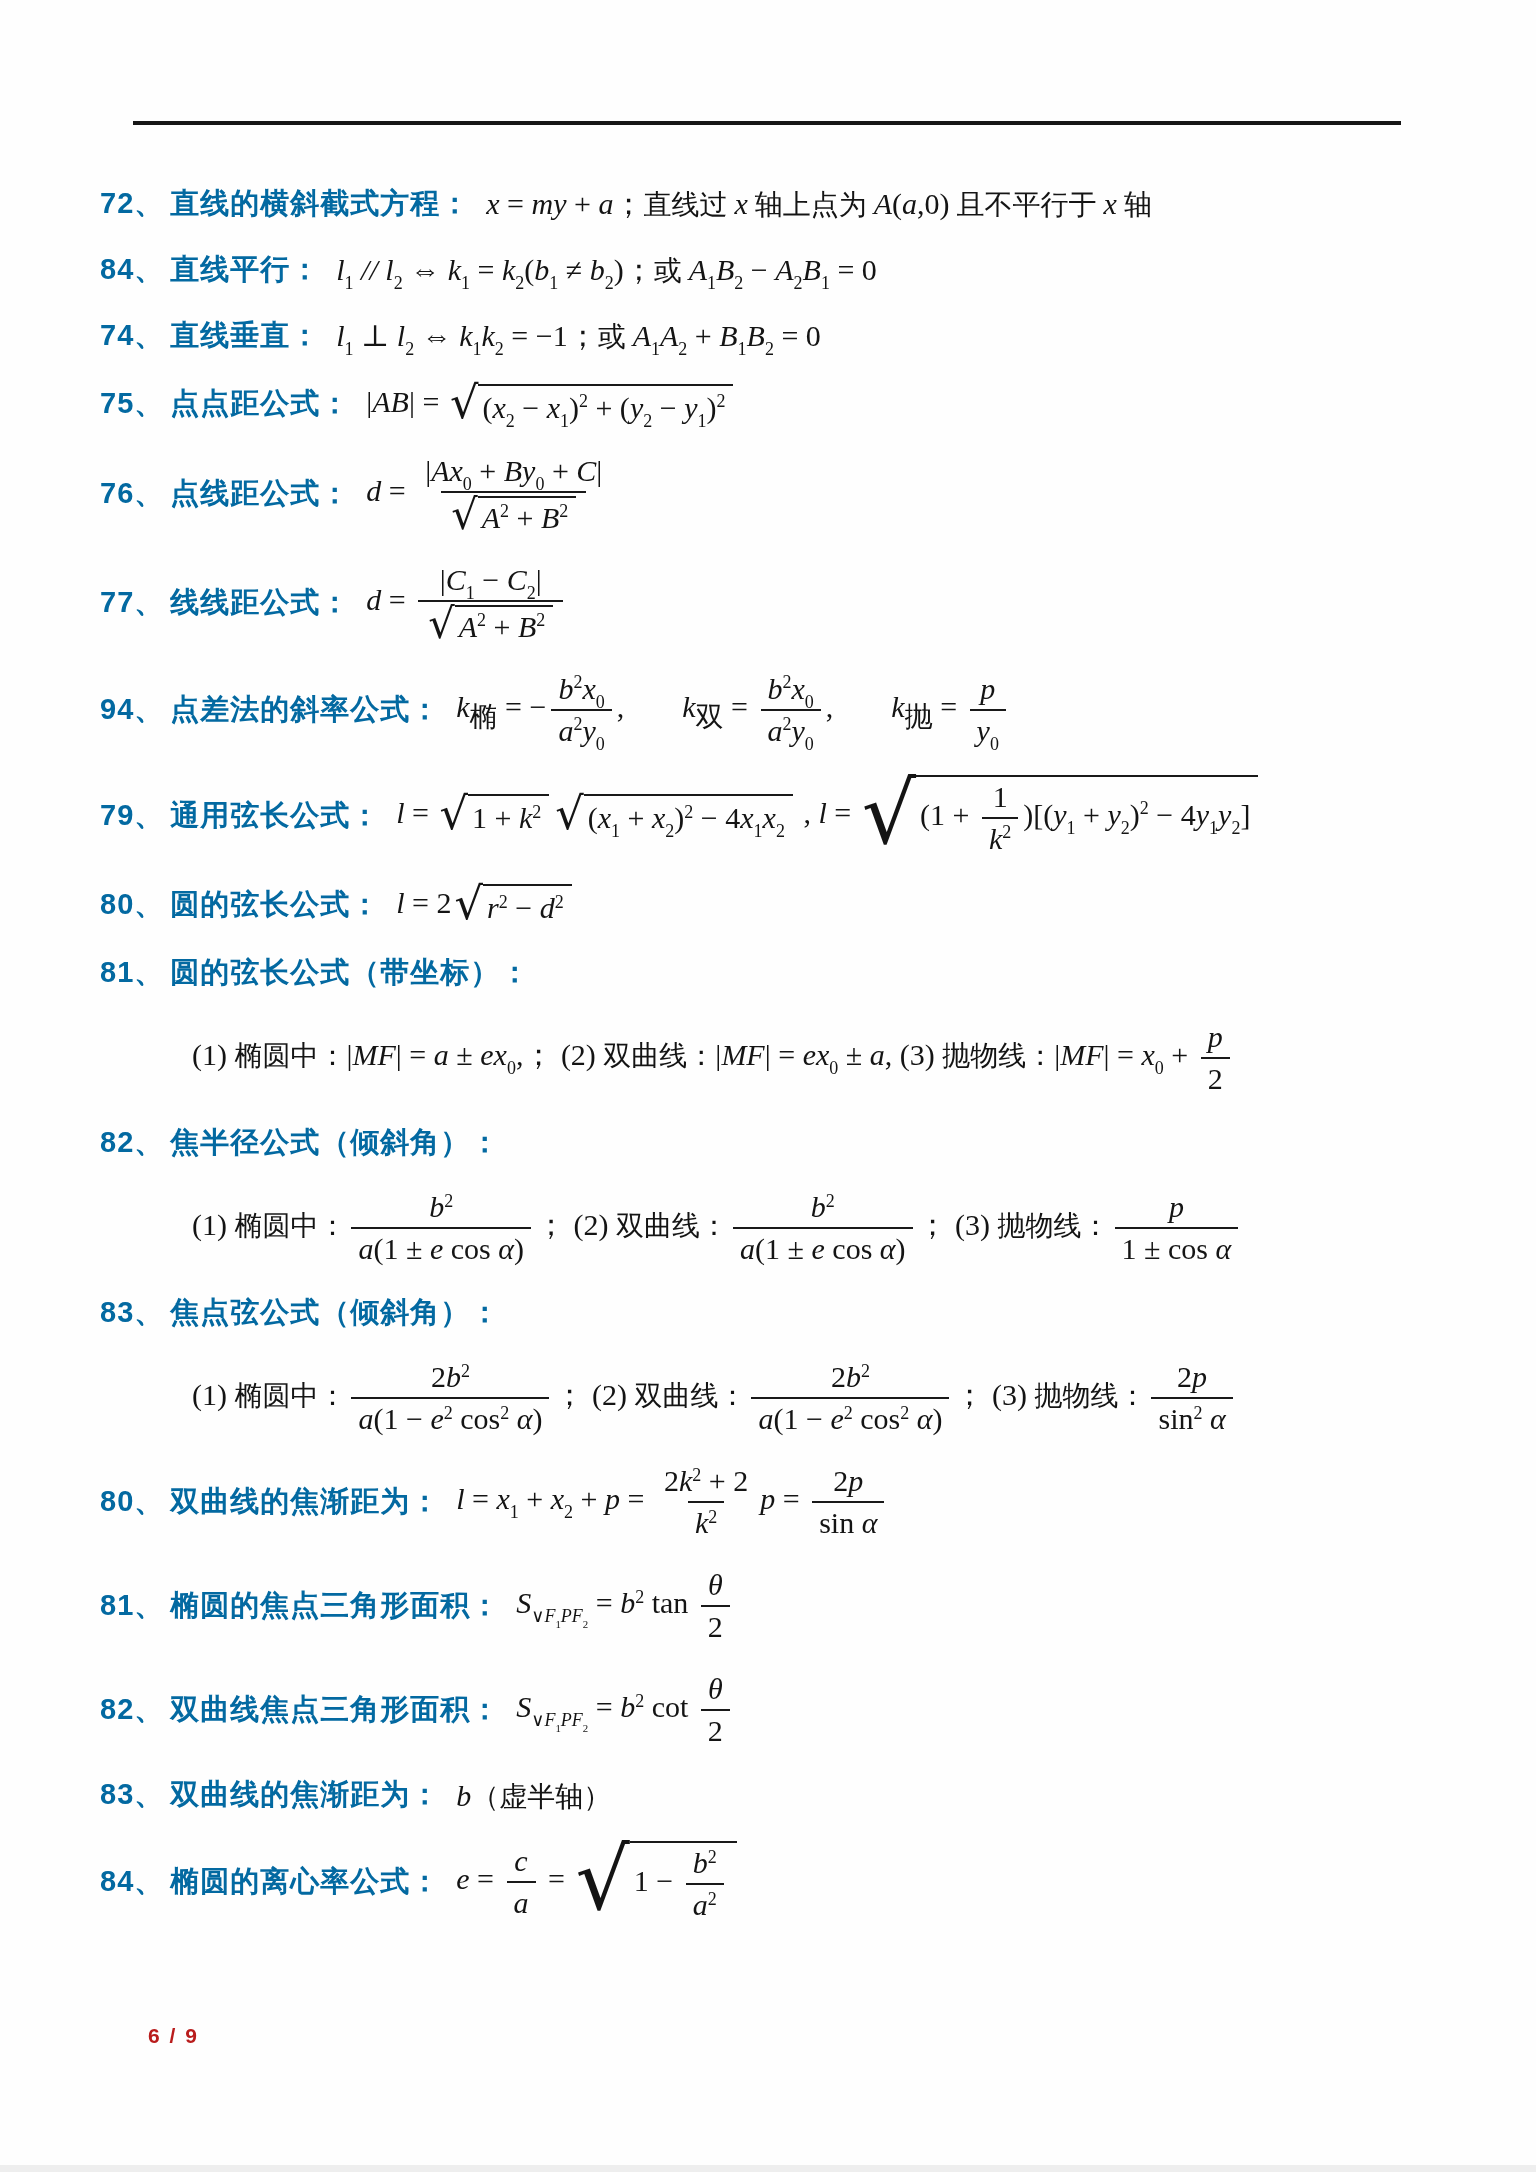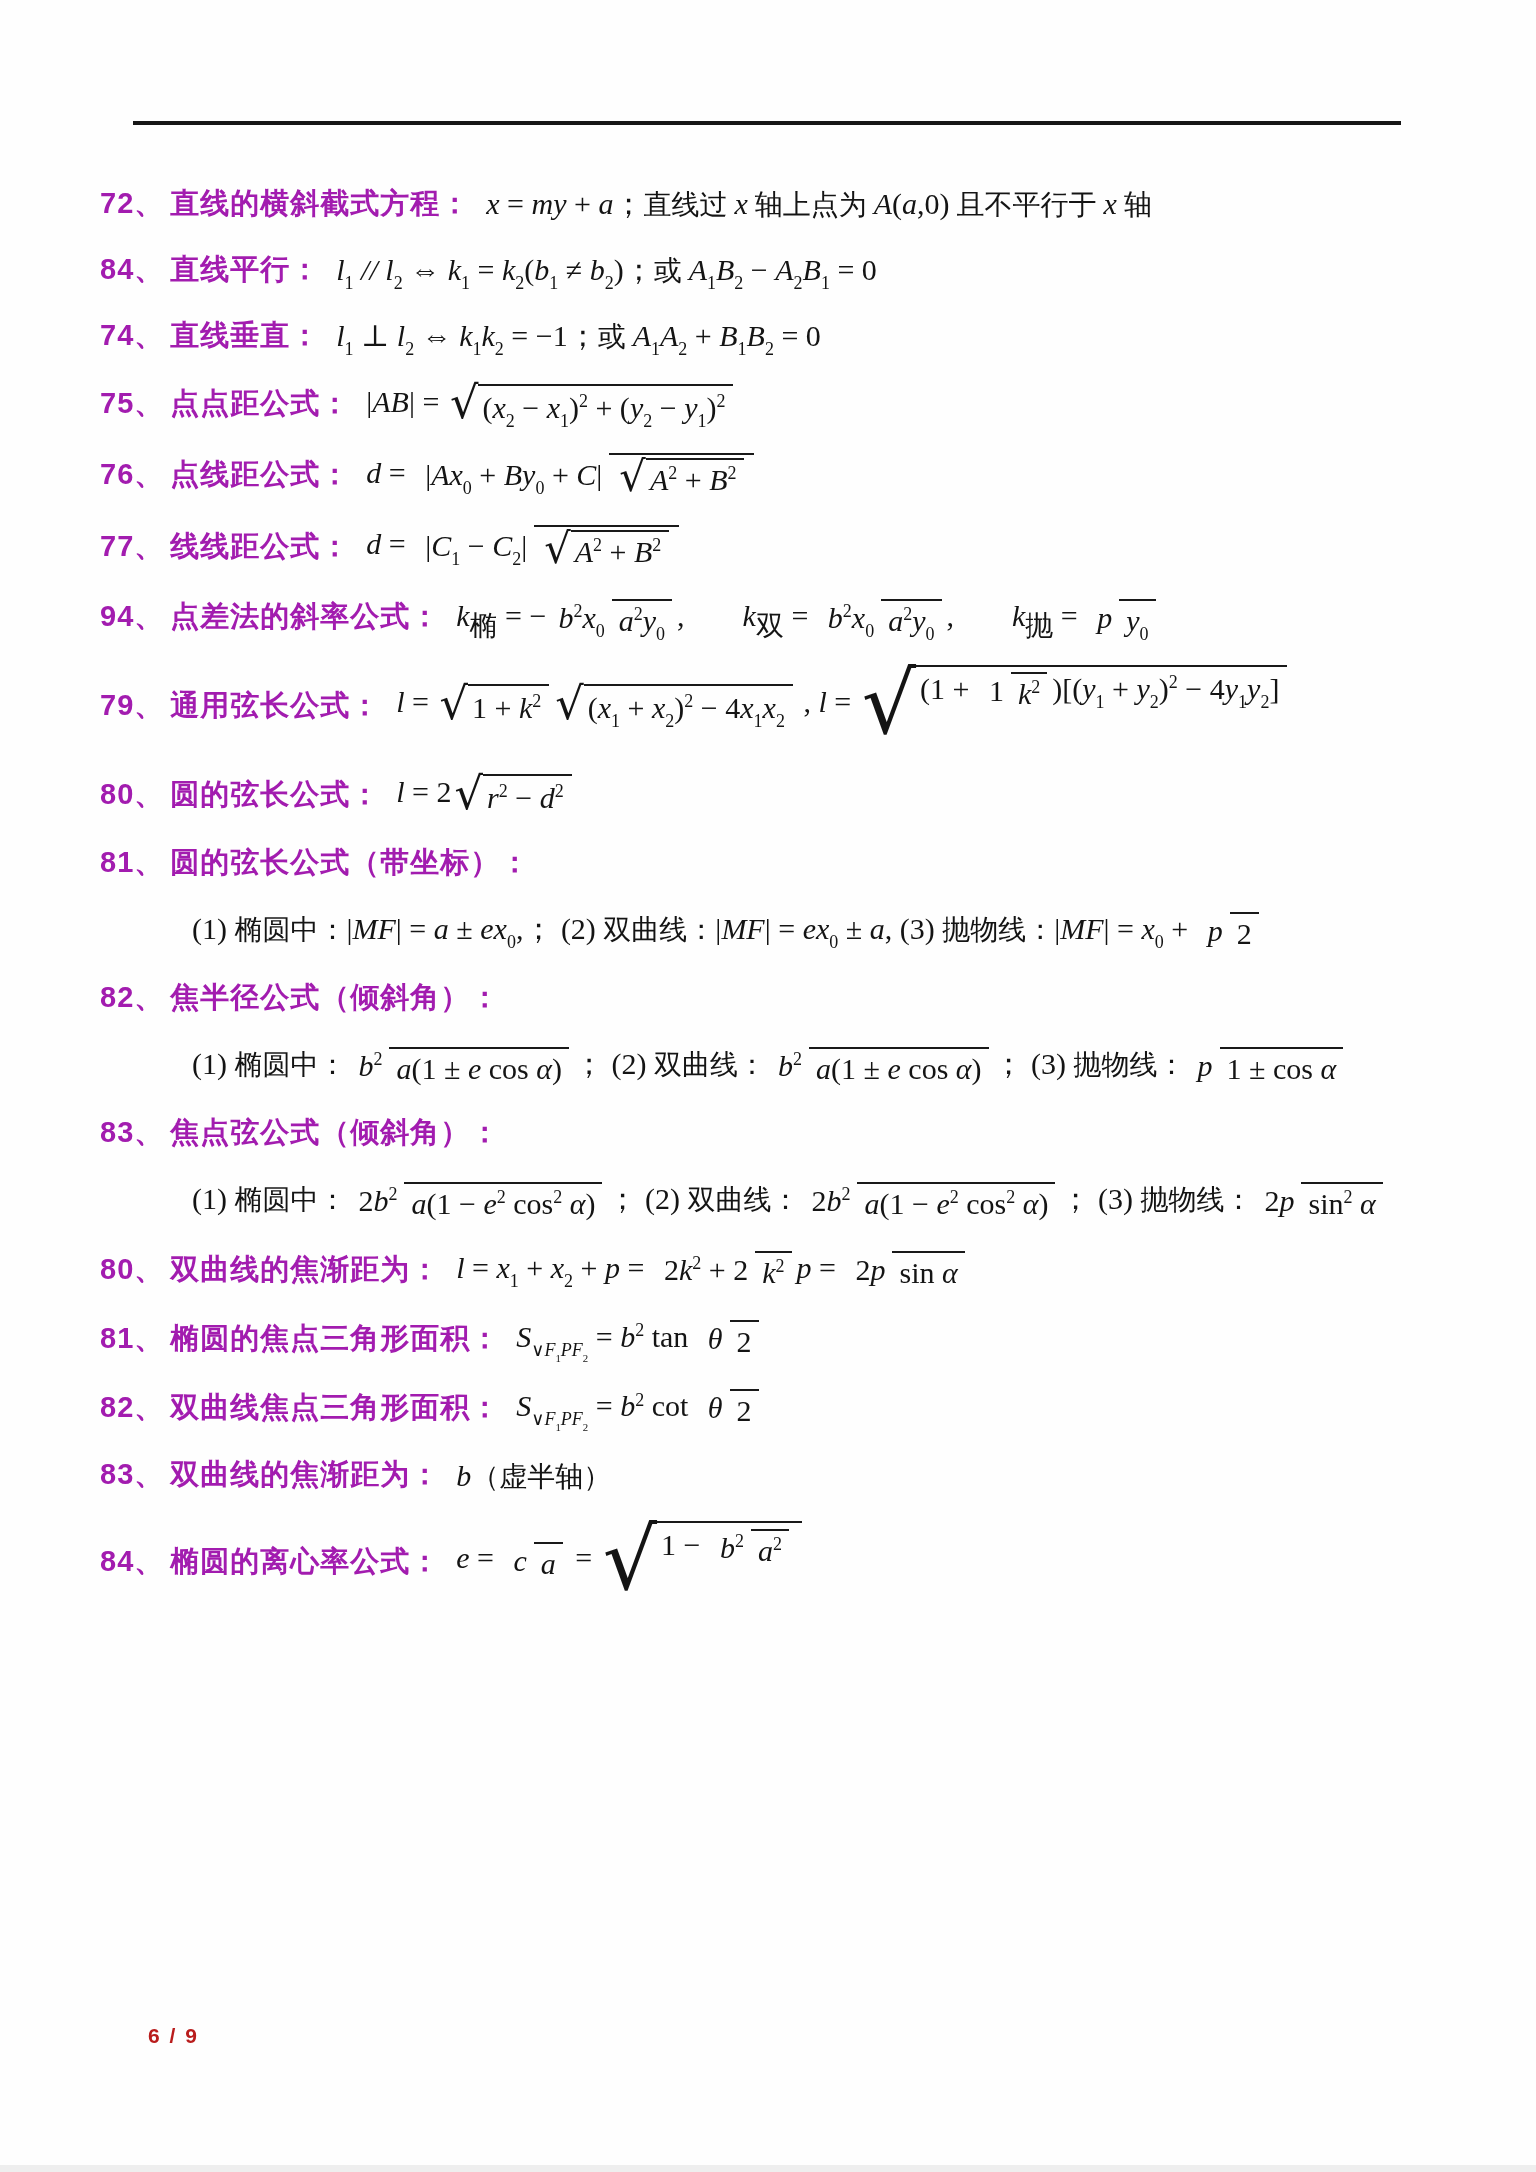--- a/index.html
+++ b/index.html
@@ -6,32 +6,32 @@
   .page{
     position:relative;width:1536px;height:2172px;background:#fefefe;
     overflow:hidden;font-family:"Liberation Serif","DejaVu Serif",serif;color:#141414;
   }
   .divider{position:absolute;left:133px;top:121px;width:1268px;height:4px;background:#161616;}
   .content{position:absolute;left:100px;top:184px;right:40px;}
   .item{display:flex;align-items:center;margin-bottom:26px;white-space:nowrap;}
   .item.indent{margin-left:92px;}
   .inum,.ilabel{
     font-family:"Liberation Sans","DejaVu Sans",sans-serif;font-weight:700;
-    font-size:29px;color:#a21caf;letter-spacing:1px;
+    font-size:29px;color:#0369a1;letter-spacing:1px;
   }
   .inum{margin-right:6px;}
   .ilabel{margin-right:16px;}
   .formula{font-size:30px;line-height:1.3;}
   .mt{font-family:"Liberation Serif","DejaVu Serif",serif;}
   .mv{font-style:italic;font-family:"Liberation Serif","DejaVu Serif",serif;}
   .mc{font-size:28px;}
   .msub{font-size:0.6em;position:relative;top:0.5em;line-height:1;}
   .msup{font-size:0.6em;position:relative;top:-0.6em;line-height:1;}
   .mfrac{
-    display:inline-flex;flex-direction:row;align-items:center;
+    display:inline-flex;flex-direction:column;align-items:center;
     vertical-align:middle;margin:0 5px;text-align:center;line-height:1.2;
   }
   .fn{padding:0 7px 2px;}
   .fd{border-top:2.5px solid #191919;padding:2px 7px 0;}
   .msqrt{display:inline-flex;align-items:flex-start;vertical-align:middle;margin:0 3px;}
   .rsign{font-family:"DejaVu Sans",sans-serif;line-height:1;}
   .rbody{border-top:2.5px solid #191919;padding:2px 8px 0 4px;}
   .msp{display:inline-block;}
   .footer{
     position:absolute;left:148px;top:2016px;

